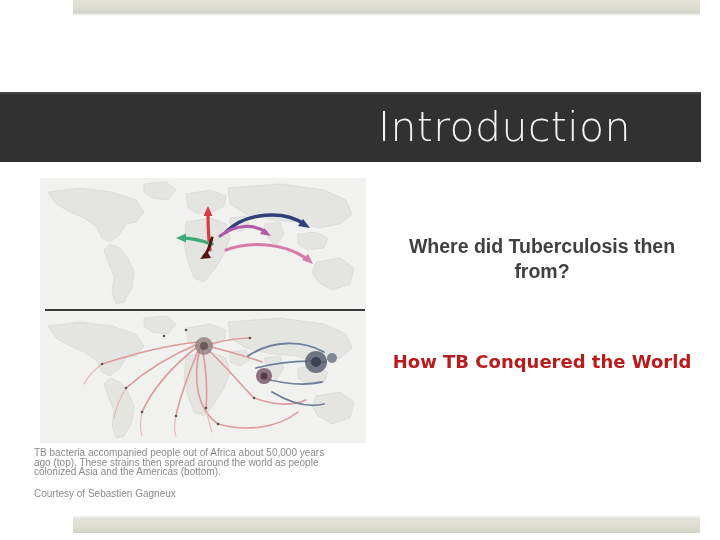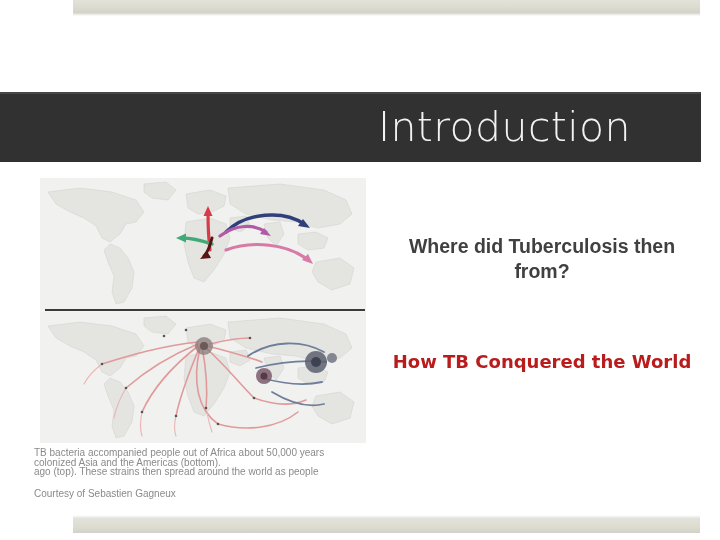--- a/index.html
+++ b/index.html
@@ -301,22 +301,22 @@
             <circle cx="210" cy="26" r="1.3"></circle>
             <circle cx="124" cy="24" r="1.3"></circle>
             <circle cx="146" cy="18" r="1.3"></circle>
           </g>
         </svg>
       </div>
     </div>
 
     <div class="caption">
       <div>TB bacteria accompanied people out of Africa about 50,000 years</div>
+      <div>ago (top). These strains then spread around the world as people</div>
       <div>colonized Asia and the Americas (bottom).</div>
-      <div>ago (top). These strains then spread around the world as people</div>
       <div class="caption-credit">Courtesy of Sebastien Gagneux</div>
     </div>
   </div>
 
   <div class="right-col">
     <div class="headline">Where did Tuberculosis then from?</div>
     <div class="subhead">How TB Conquered the World</div>
   </div>
 
   <div class="band-bottom-shadow"></div>

